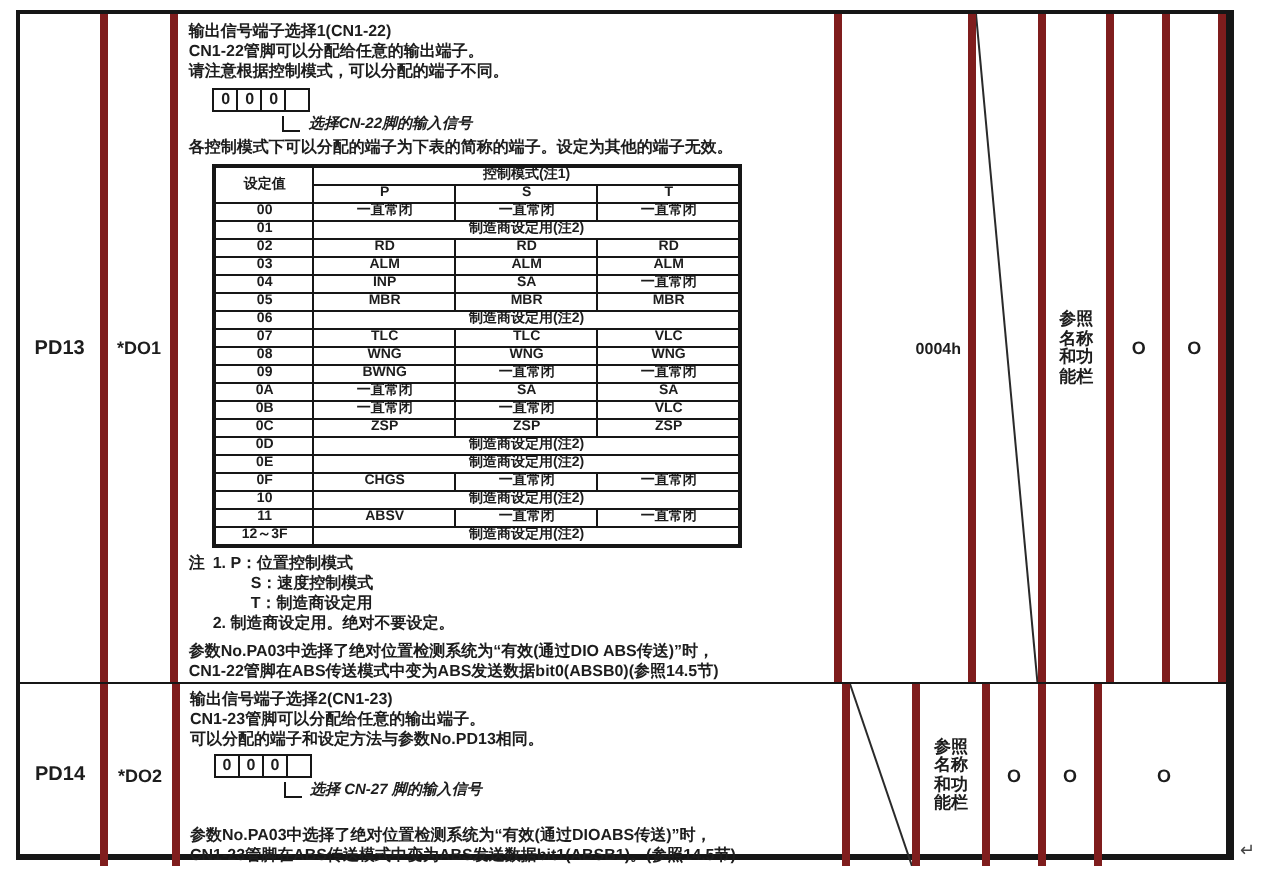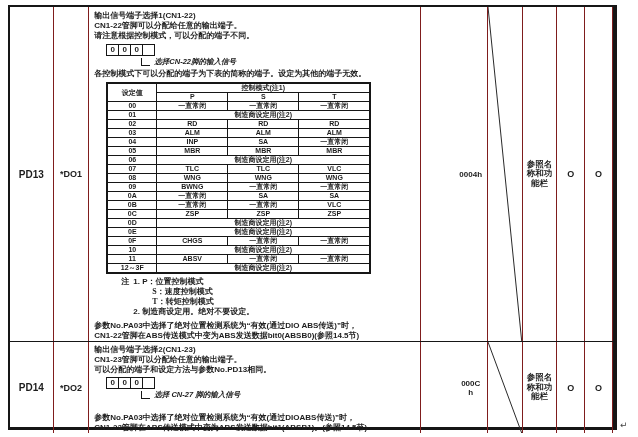--- a/index.html
+++ b/index.html
@@ -10,21 +10,21 @@
   }
   .outer-table{
     position:absolute;left:8px;top:5px;width:609px;height:425px;box-sizing:border-box;
     border:2px solid #161616;border-right-width:4px;border-bottom-width:3px;
     display:flex;flex-direction:column;background:#fff;
   }
   .prow{display:flex;width:100%;box-sizing:border-box;}
   .prow-pd13{height:340px;border-bottom:1px solid #161616;}
   .prow-pd14{flex:1;}
   .pcell{
-    box-sizing:border-box;border-right:1px solid #7f1d1d;
+    box-sizing:border-box;border-right:4px solid #7f1d1d;
     display:flex;align-items:center;justify-content:center;text-align:center;
     overflow:hidden;
   }
   .c-param{width:44px;font-size:10px;}
   .c-abbr{width:36px;font-size:9px;justify-content:center;}
   .c-content{
     width:335px;display:block;text-align:left;
     padding:4px 3px 0 5px;font-size:8px;line-height:10px;
   }
   .c-init{width:34px;font-size:8px;margin-left:33px;}
@@ -49,24 +49,24 @@
     border-collapse:collapse;margin:3px 0 0 12px;
     font-size:7px;line-height:8px;table-layout:fixed;
     border:2px solid #161616;
   }
   .settings-table th,.settings-table td{
     border:1px solid #161616;padding:0 1px;text-align:center;font-weight:700;height:8px;
     overflow:hidden;white-space:nowrap;
   }
   .settings-table .c-val{width:46px;}
   .settings-table .c-mode{width:68px;}
-  .notes{margin:3px 0 0 27px;}
+  .notes{margin:3px 0 0 0;}
   .nl{line-height:10px;white-space:nowrap;}
   .nlab{margin-right:4px;}
-  .ind2{margin-left:31px;font-family:Liberation Serif, serif;}
+  .ind2{margin-left:31px;}
   .ind1{margin-left:12px;}
   .footnote{margin-top:4px;}
   .page-mark{position:absolute;left:620px;top:420px;font-size:9px;color:#444;font-weight:400;}
 </style>
 </head>
 <body>
 
 <div class="page">
   <div class="outer-table">
 
@@ -207,21 +207,21 @@
                 <td class="c-val">12～3F</td>
                 <td colspan="3">制造商设定用(注2)</td>
               </tr>
             </tbody>
         </table>
         <div class="notes">
           <div class="nl">
             <span class="nlab">注</span><span>1. P：位置控制模式</span>
           </div>
           <div class="nl ind2">S：速度控制模式</div>
-          <div class="nl ind2">T：转矩控制模式</div>
+          <div class="nl ind2">T：制造商设定用</div>
           <div class="nl ind1">2. 制造商设定用。绝对不要设定。</div>
         </div>
         <div class="footnote">
           <div class="tline">参数No.PA03中选择了绝对位置检测系统为“有效(通过DIO ABS传送)”时，</div>
           <div class="tline">CN1-22管脚在ABS传送模式中变为ABS发送数据bit0(ABSB0)(参照14.5节)</div>
         </div>
       </div>
       <div class="pcell c-init">
         <span>0004h</span>
       </div>
@@ -257,23 +257,20 @@
         </div>
         <div class="caption-row">
           <div class="elbow"></div>
           <span class="caption">选择 CN-27 脚的输入信号</span>
         </div>
         <div class="footnote" style="margin-top:14px;">
           <div class="tline">参数No.PA03中选择了绝对位置检测系统为“有效(通过DIOABS传送)”时，</div>
           <div class="tline">CN1-23管脚在ABS传送模式中变为ABS发送数据bit1(ABSB1)。(参照14.5节)</div>
         </div>
       </div>
-      <div class="pcell c-init">
-        <span class="wrapv">000Ch</span>
-      </div>
       <div class="pcell c-unit">
         <svg class="diag" viewBox="0 0 10 10" preserveAspectRatio="none">
           <line x1="0" y1="0" x2="10" y2="10" stroke="#2a2a2a" stroke-width="1" vector-effect="non-scaling-stroke"></line>
         </svg>
       </div>
       <div class="pcell c-ref">
         <span>参照名称和功能栏</span>
       </div>
       <div class="pcell c-mark">O</div>
       <div class="pcell c-mark">O</div>

